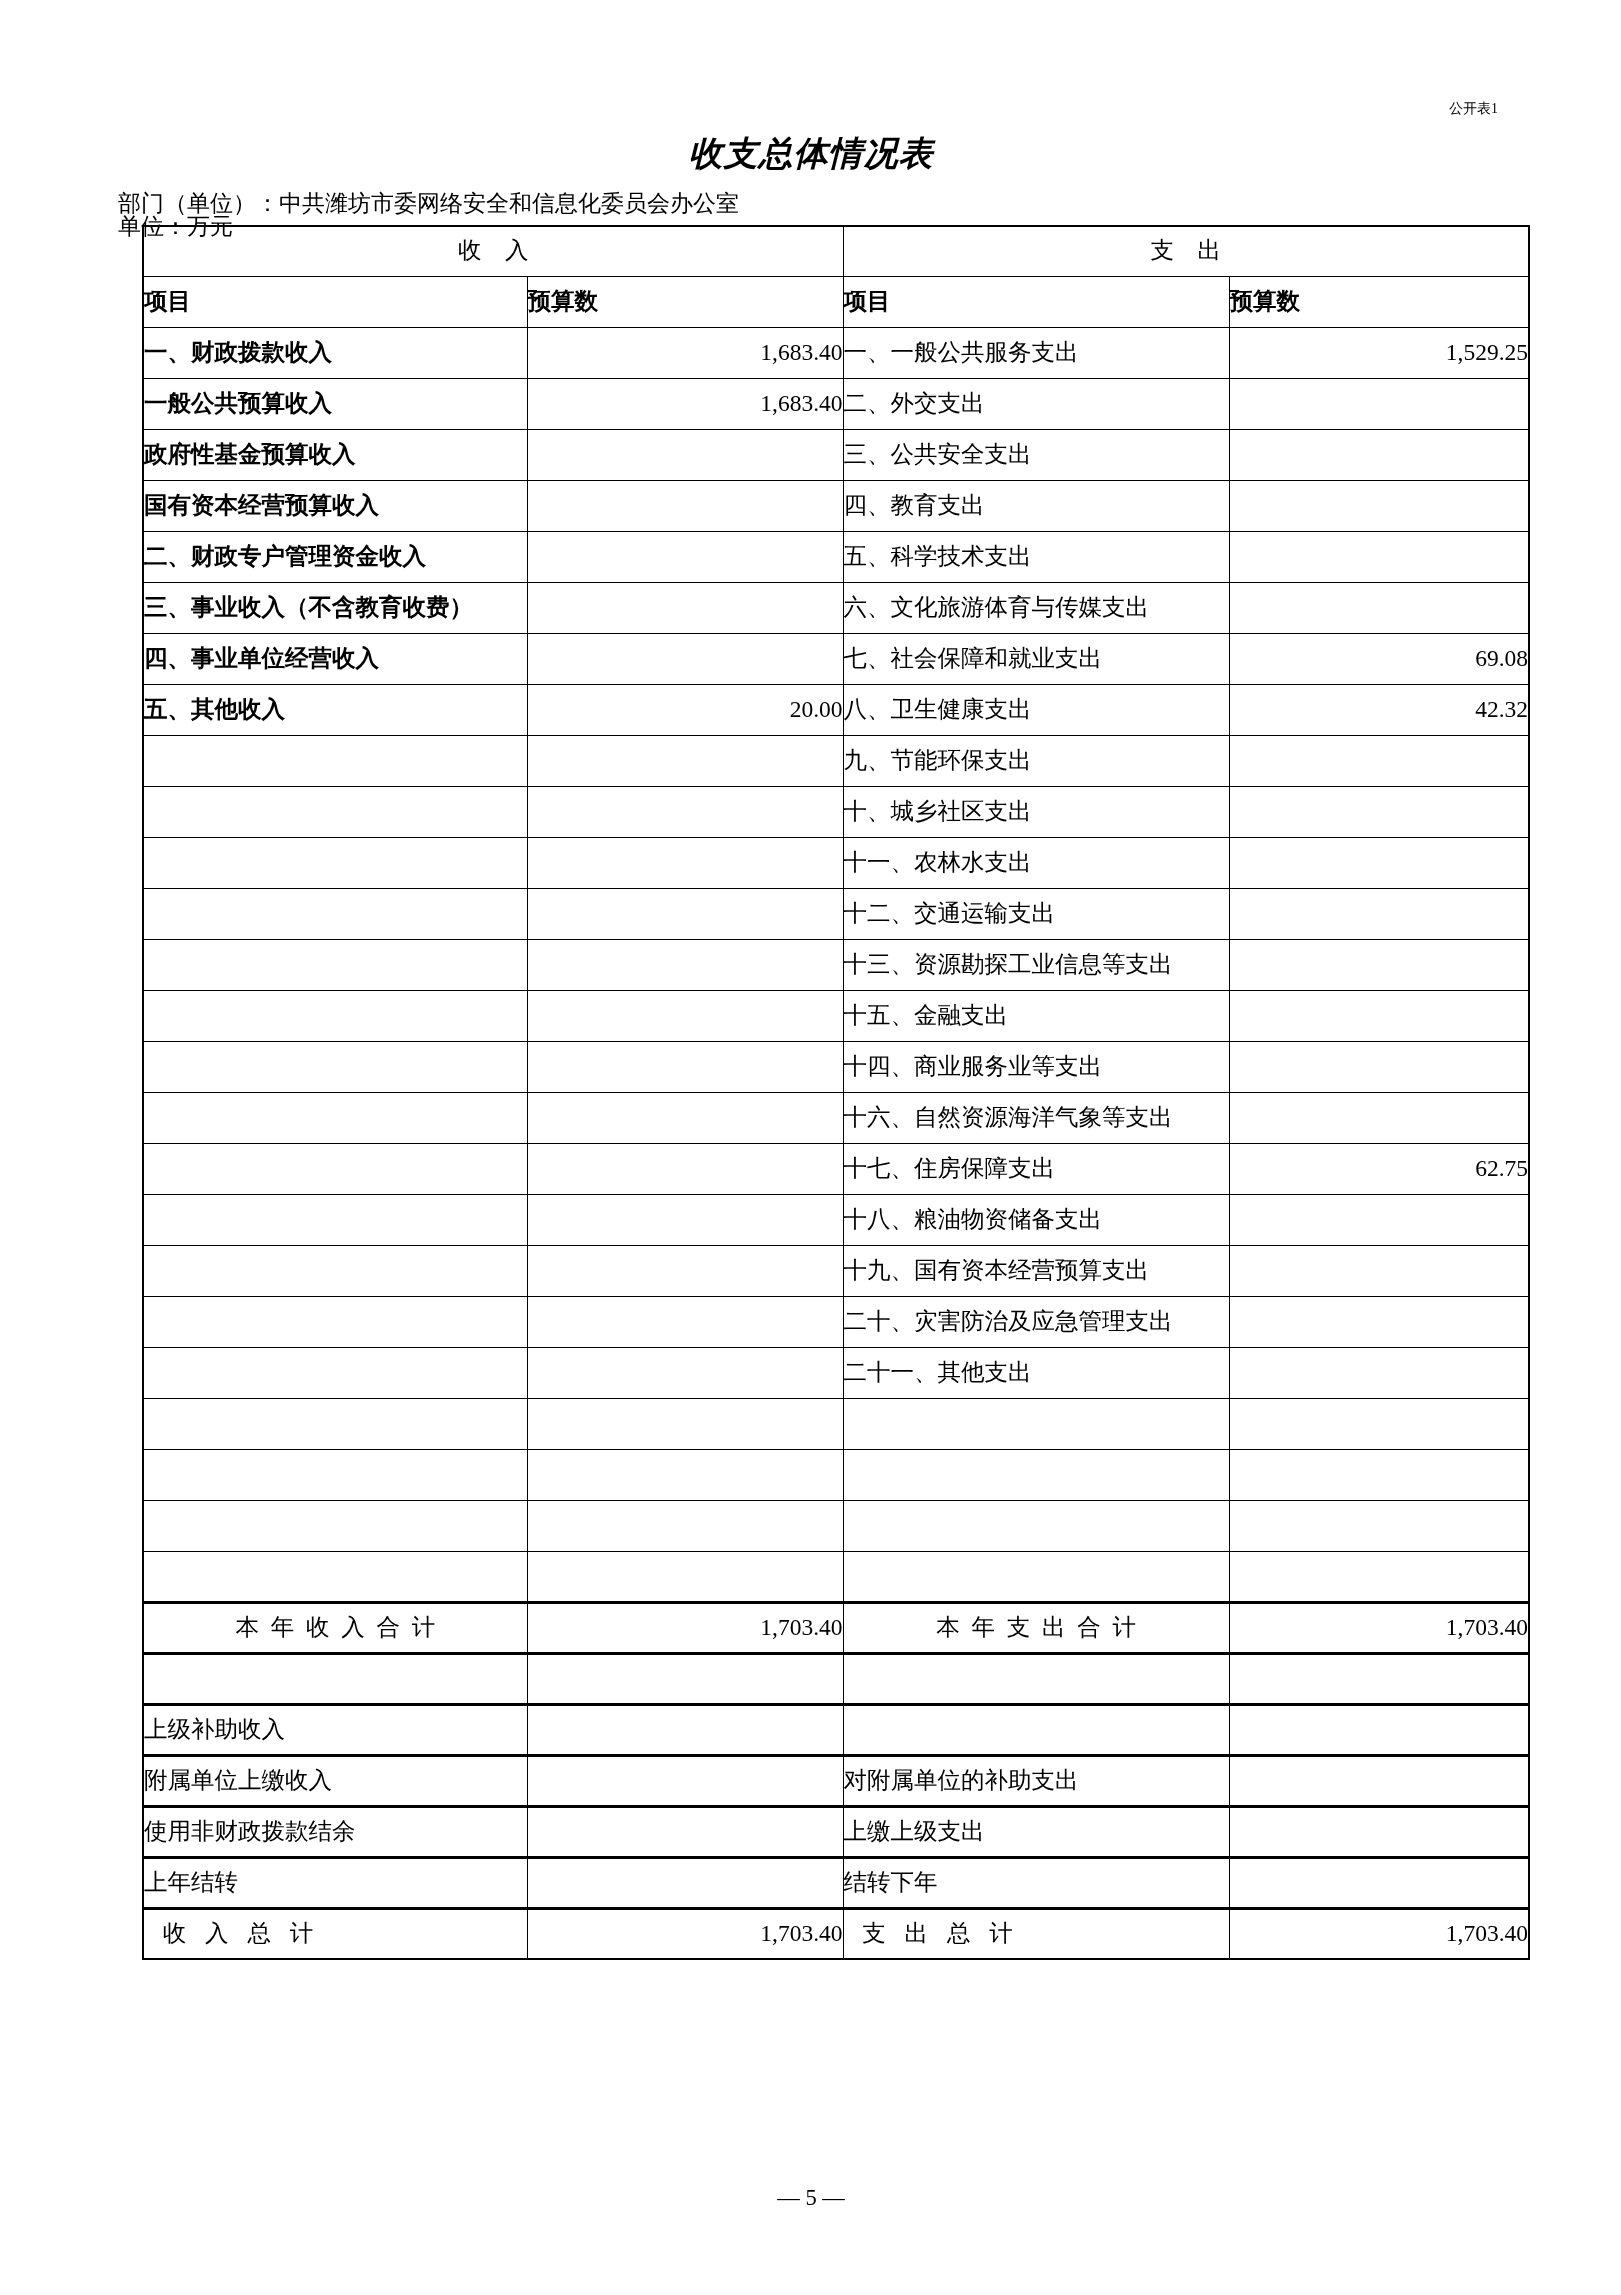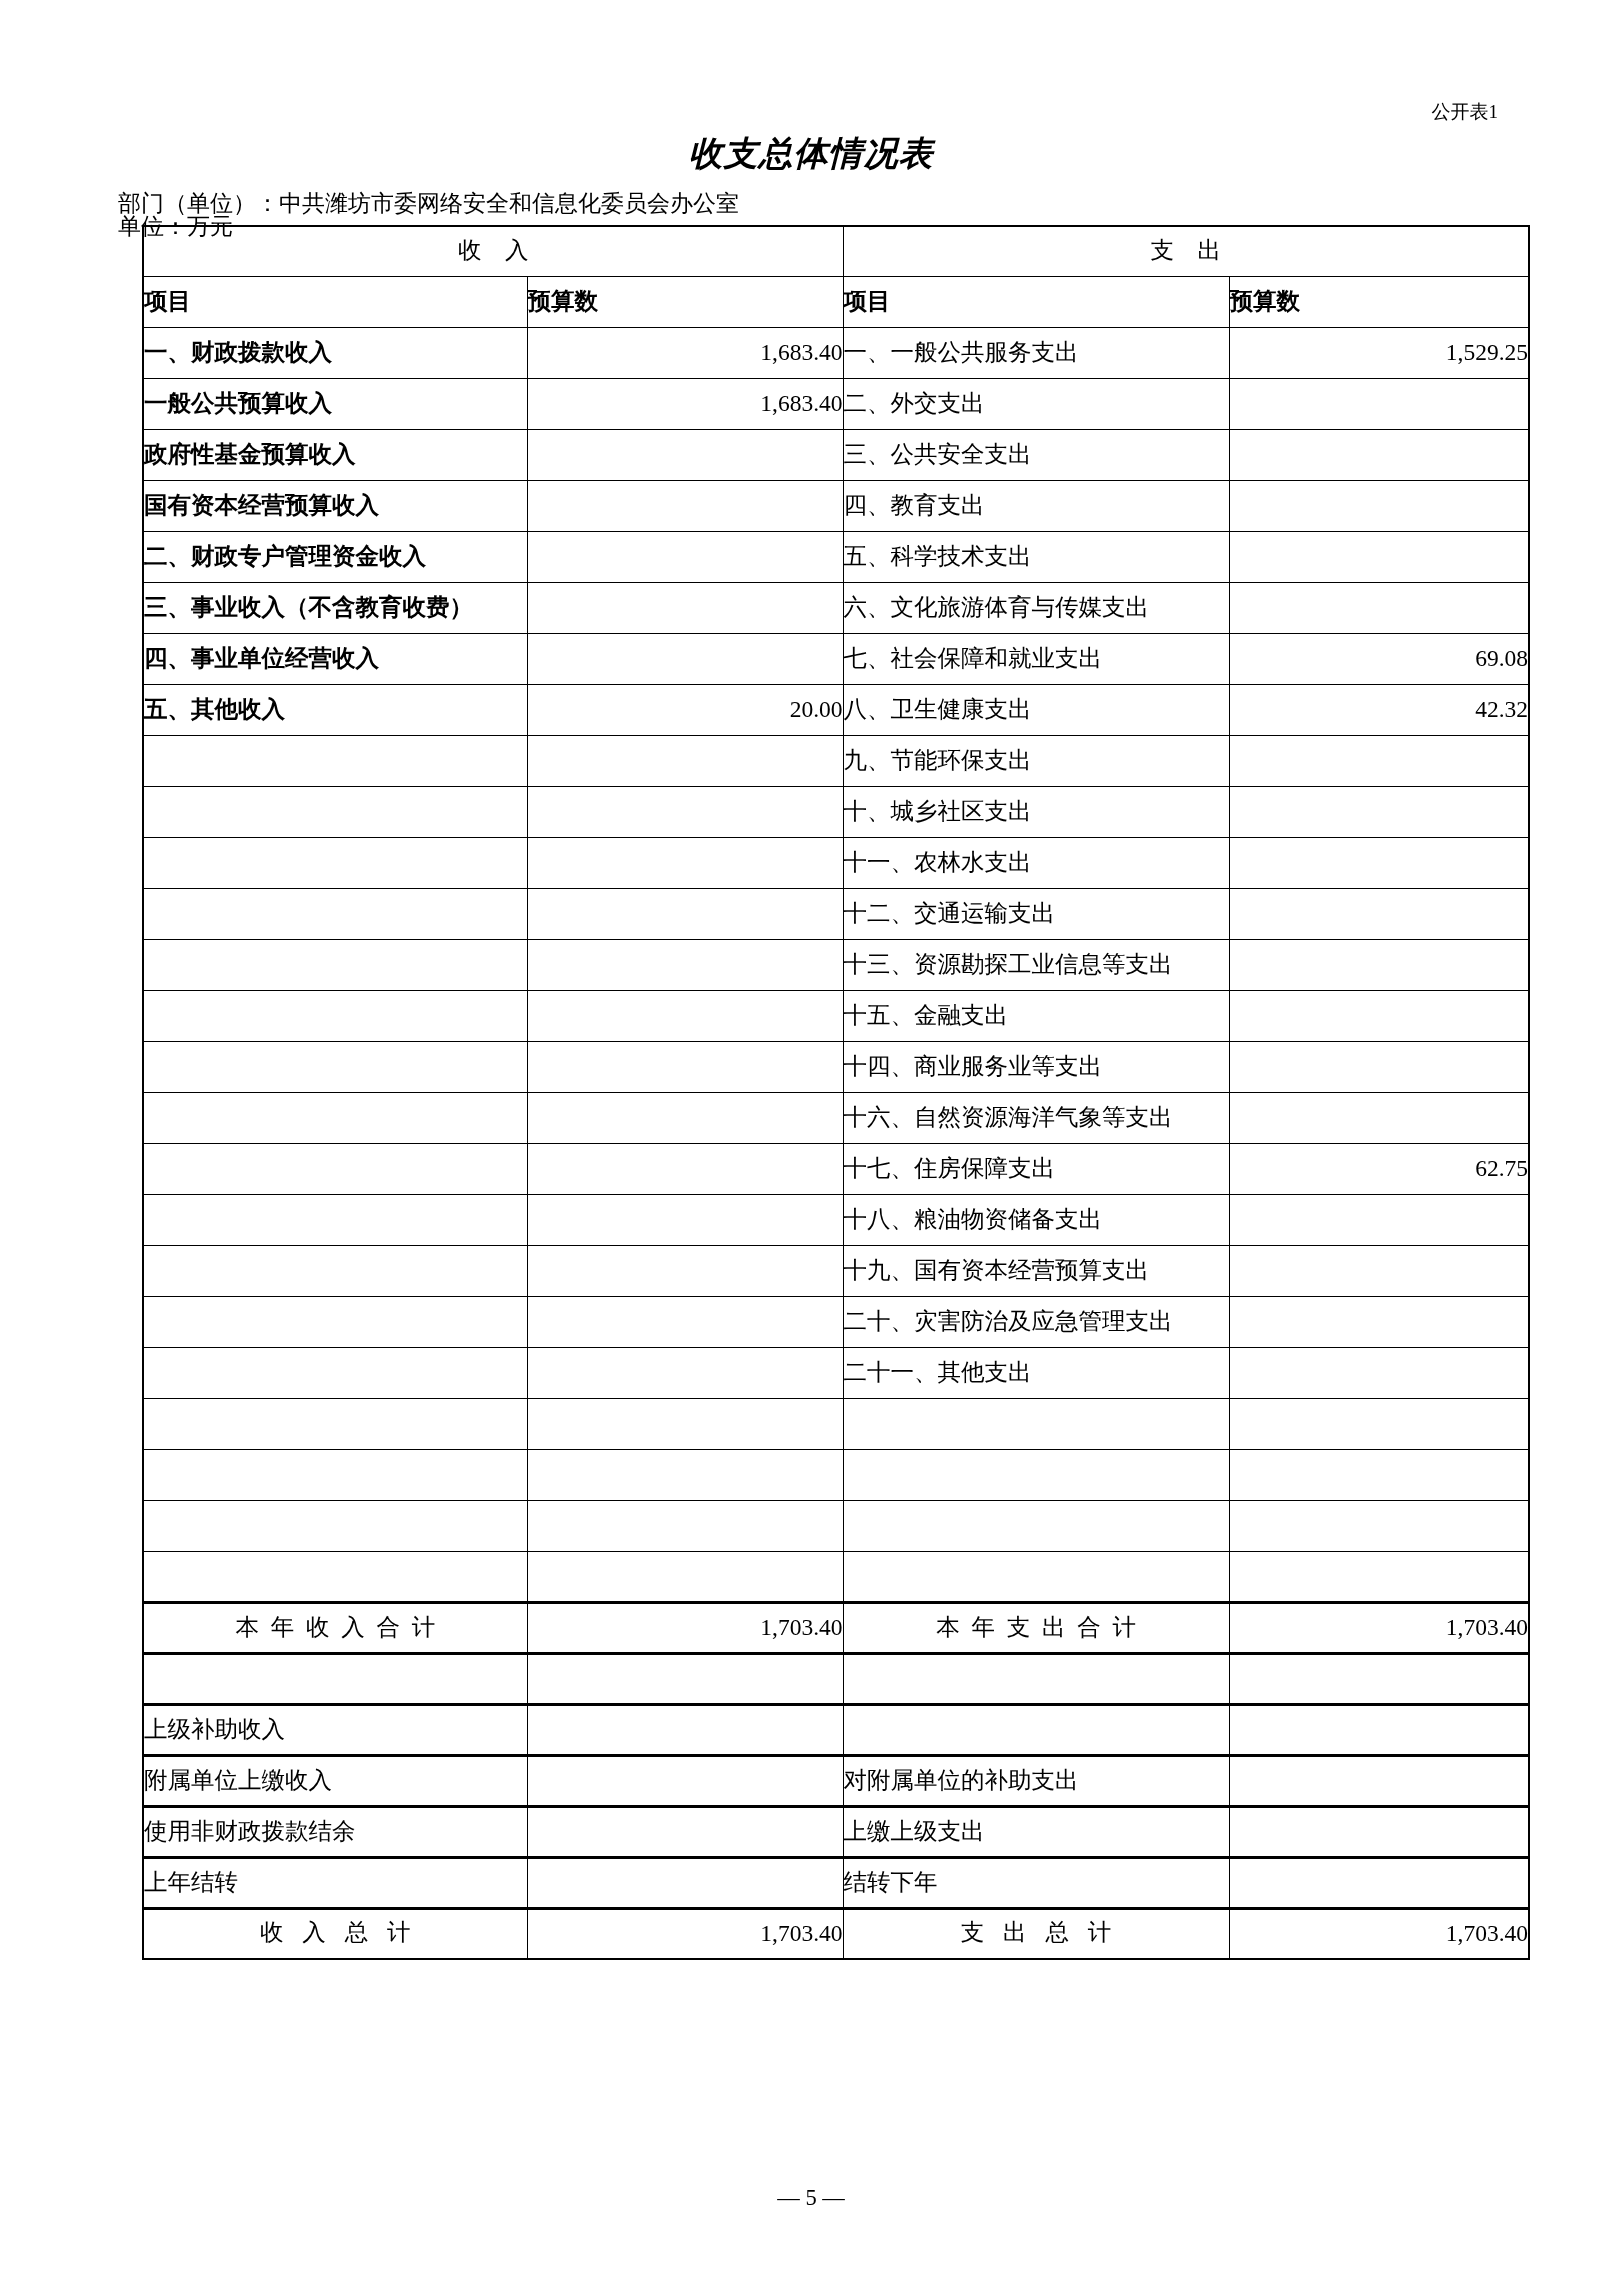--- a/index.html
+++ b/index.html
@@ -11,21 +11,21 @@
     width: 1622px;
     height: 2295px;
     position: relative;
     font-family: "Liberation Serif", "DejaVu Serif", serif;
     color: #000000;
   }
   .sheet-tag {
     position: absolute;
     top: 102px;
     right: 124px;
-    font-size: 19px;
+    font-size: 14px;
     line-height: 1;
     text-align: right;
   }
   .page-title {
     position: absolute;
     top: 137px;
     left: 0;
     width: 100%;
     text-align: center;
     font-size: 34px;
@@ -86,25 +86,23 @@
   }
   td.indent { padding-left: 57px; }
   td.bold { font-weight: bold; }
   td.total {
     text-align: center;
     letter-spacing: 0.5em;
     text-indent: 0.5em;
     padding-left: 0;
   }
   td.grand {
-    text-align: center;
     letter-spacing: 0.8em;
     text-indent: 0.8em;
     padding-left: 0;
-    font-family: Liberation Mono, monospace;
   }
   tr.thick-top td { border-top-width: 3.1px; }
   .page-number {
     position: absolute;
     top: 2187px;
     left: 0;
     width: 100%;
     text-align: center;
     font-size: 22.5px;
     line-height: 1;

